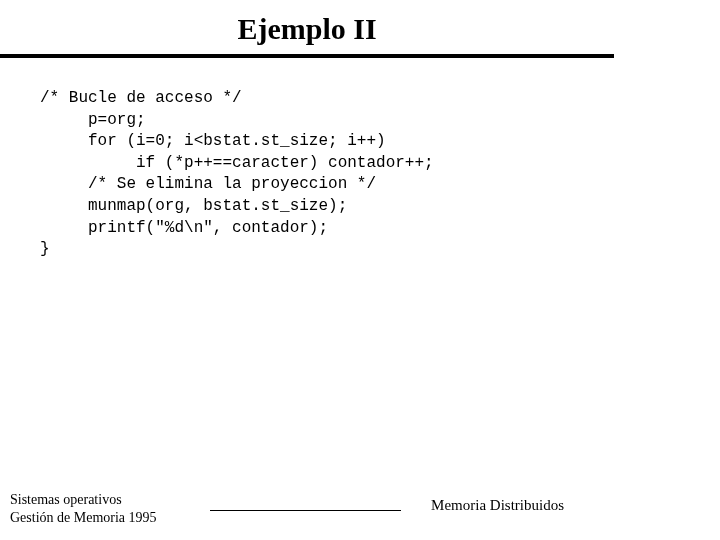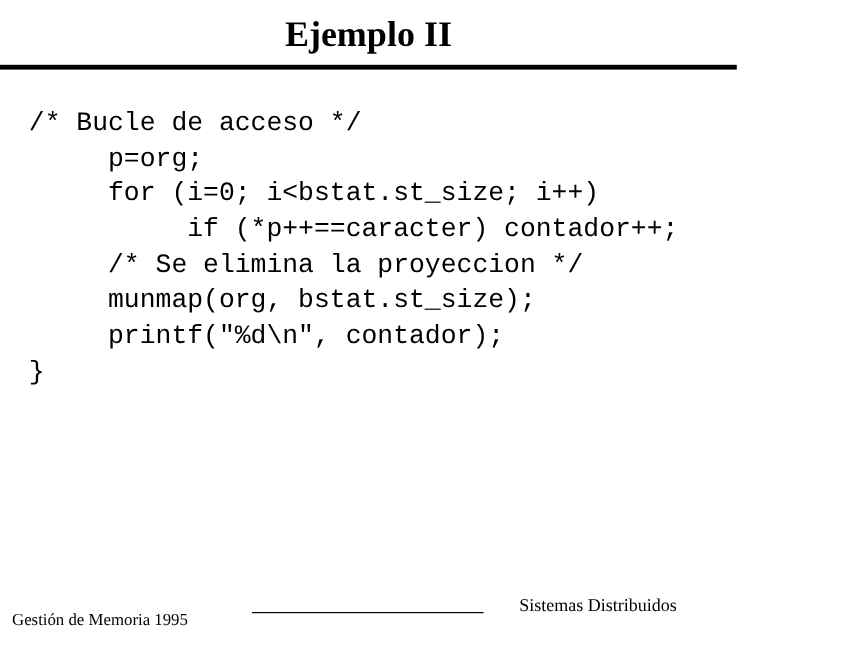--- a/index.html
+++ b/index.html
@@ -26,24 +26,25 @@
     padding-bottom: 8px;
   }
   .rule {
     border: none;
     border-top: 4px solid #000;
     margin: 0;
     width: 100%;
   }
   .code-block {
     font-family: "Courier New", Courier, monospace;
-    font-size: 22px;
+    font-size: 16px;
     line-height: 1.35;
     white-space: pre;
     padding: 30px 0 0 24px;
+    margin-left: 16px;
   }
   .footer {
     position: absolute;
     left: 0;
     right: 0;
     bottom: 14px;
     display: flex;
     align-items: flex-end;
   }
   .footer-left {
@@ -75,19 +76,20 @@
 <span>     p=org;</span>
 <span>     for (i=0; i&lt;bstat.st_size; i++)</span>
 <span>          if (*p++==caracter) contador++;</span>
 <span>     /* Se elimina la proyeccion */</span>
 <span>     munmap(org, bstat.st_size);</span>
 <span>     printf("%d\n", contador);</span>
 <span>}</span></div>
 
   <div class="footer">
     <div class="footer-left">
+      <div>Sistemas operativos</div>
       <div>Gestión de Memoria 1995</div>
     </div>
     <div class="footer-line"></div>
-    <div class="footer-right">Sistemas Distribuidos</div>
+    <div class="footer-right">Memoria Distribuidos</div>
   </div>
 
 </div>
 
 </body></html>

